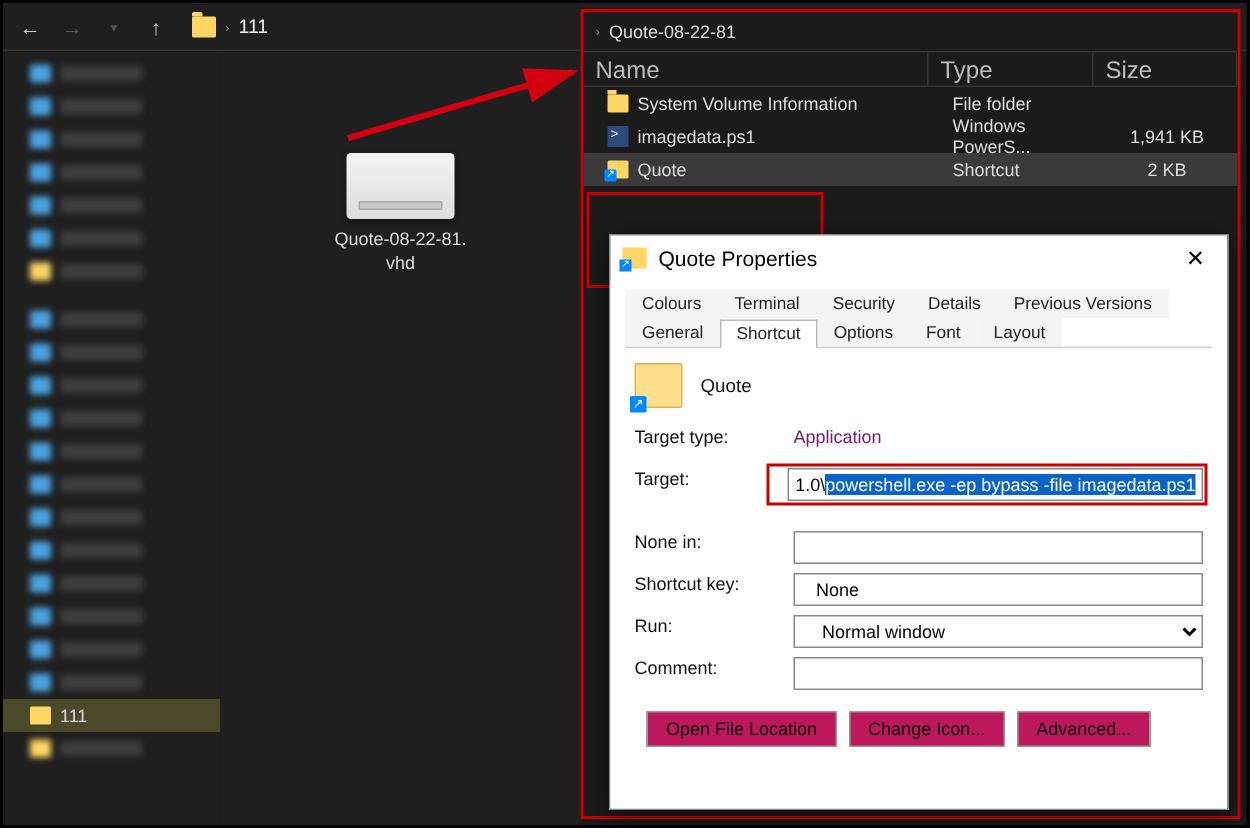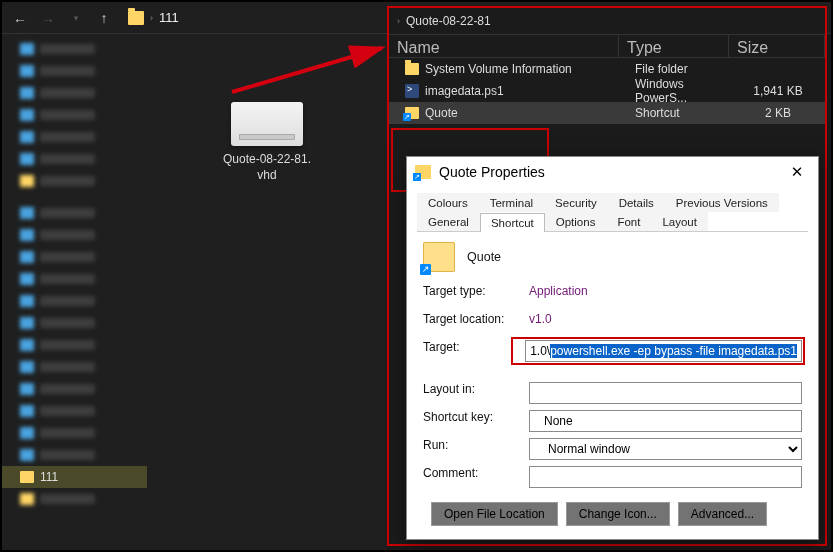--- a/index.html
+++ b/index.html
@@ -79,21 +79,21 @@
   
   .field { display:flex; align-items:flex-start; margin: 6px 0; gap: 10px; height: 22px; }
   .field .flabel { width: 96px; color:#111; }
   .field .fval { color:#701a75; }
   .field input.txt, .field select { flex:1; height:22px; border:1px solid #8a8a8a; padding:2px 14px; font-size:12px; background:#fff; color:#000; font-family:inherit; }
   .target-wrap { position: relative; flex:1;padding-left:32px; }
   .target-redbox { position:absolute; left:18px; top:-3px; right:-3px; bottom:-3px; border:2px solid #c00; pointer-events:none; }
   .target-highlight { background:#0a63c9; color:#fff; }
   
   .btnrow { display:flex; gap:8px; padding: 8px 0 0 8px; }
-  .winbtn { height:24px; padding: 0 12px; border:1px solid #999; background:#737373; font-size:12px; cursor:pointer; color:#000; font-family:inherit; }
+  .winbtn { height:24px; padding: 0 12px; border:1px solid #999; background:#be185d; font-size:12px; cursor:pointer; color:#000; font-family:inherit; }
   
 </style>
 </head>
 <body>
 
 <div class="topbar">
   <div class="nav-btn">←</div>
   <div class="nav-btn disabled">→</div>
   <div class="nav-btn disabled" style="font-size:9px;">▾</div>
   <div class="nav-btn">↑</div>
@@ -276,38 +276,34 @@
       <div class="panel-header">
         <div class="picon"></div>
         <div class="pname">Quote</div>
       </div>
 
       <div class="field">
         <div class="flabel">Target type:</div>
         <div class="fval">Application</div>
       </div>
       <div class="field">
-        <div class="flabel">Target location:</div>
-        <div class="fval">v1.0</div>
-      </div>
-      <div class="field">
         <div class="flabel">Target:</div>
         <div class="target-wrap">
           <div style="height:22px;border:1px solid #8a8a8a;padding:2px 4px;display:flex;align-items:center;overflow:hidden;white-space:nowrap;">
             <span>1.0\</span>
               <span class="target-highlight">powershell.exe -ep bypass -file imagedata.ps1</span>
           </div>
           <div class="target-redbox"></div>
         </div>
       </div>
 
       <div style="height:8px;"></div>
 
       <div class="field">
-        <div class="flabel">Layout in:</div>
+        <div class="flabel">None in:</div>
         <input class="txt" value="" style="">
       </div>
       <div class="field">
         <div class="flabel">Shortcut key:</div>
         <input class="txt" value="None" style="">
       </div>
       <div class="field">
         <div class="flabel">Run:</div>
         <select>
           <option>Normal window</option>

